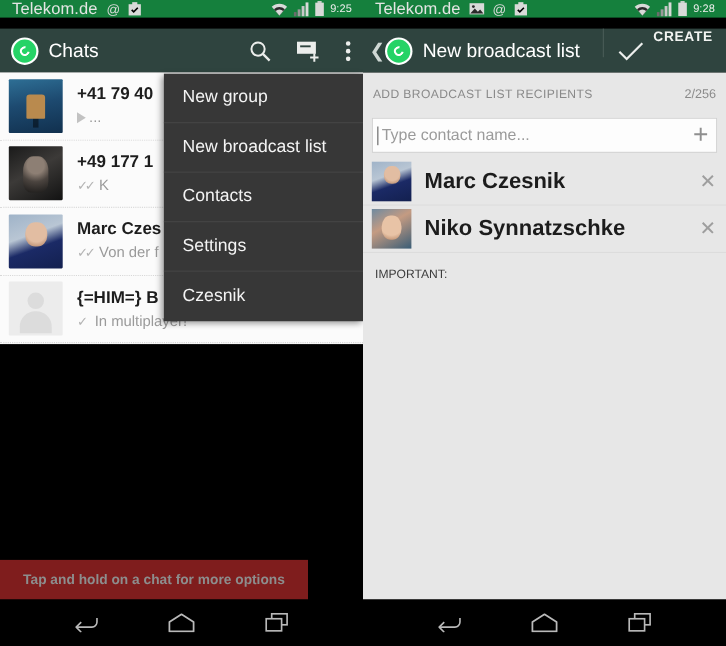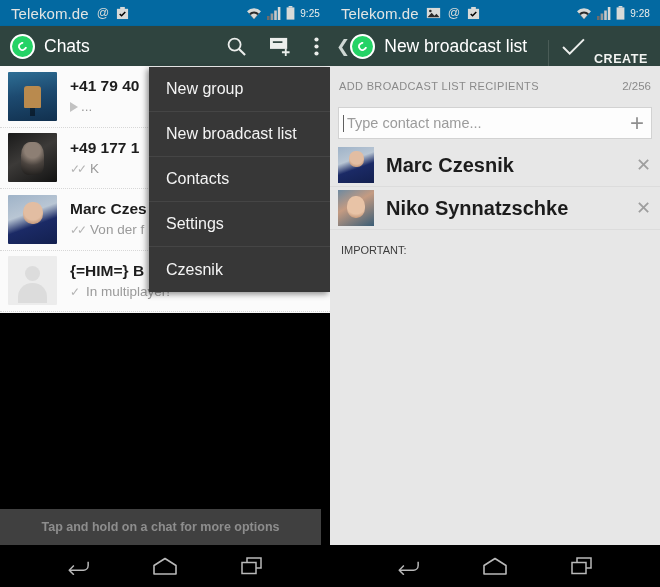--- a/index.html
+++ b/index.html
@@ -11,22 +11,22 @@
   }
   #root { position: relative; width: 660px; height: 587px; background: #000; }
 
   
   .panel { position: absolute; top: 0; width: 330px; height: 587px; overflow: hidden; }
   .panel-left  { left: 0; }
   .panel-right { left: 330px; }
 
   
   .statusbar {
-    position: absolute; top: 0; left: 0; width: 330px; height: 26px;
-    background: #0369a1; color: #d8dad8;
+    position: absolute; top: 0; left: 0; width: 330px; height: 16px;
+    background: #15803d; color: #d8dad8;
     display: flex; align-items: center;
     font-size: 14.5px; letter-spacing: .1px;
   }
   .sb-carrier { margin-left: 11px; font-size: 15px; color: #e3e5e3; }
   .sb-icons { display: flex; align-items: center; gap: 6px; margin-left: 7px; }
   .sb-right { margin-left: auto; display: flex; align-items: center; gap: 5px; padding-right: 10px; }
   .sb-time { font-size: 10px; color: #eceeec; }
   .ico { display: inline-block; line-height: 0; }
 
   
@@ -51,21 +51,21 @@
     background: #25d366;
     display: flex; align-items: center; justify-content: center;
   }
   .wa-logo .handset {
     width: 9px; height: 9px; border: 2px solid #fff; border-radius: 50%;
     border-right-color: transparent; border-top-color: #fff;
     transform: rotate(-35deg);
   }
   .back-chevron { color: #cfd8d4; font-size: 17px; margin-left: 6px; margin-right: -2px; }
 
-  .ab-actions { margin-left: auto; display: flex; align-items: flex-end; height: 100%; }
+  .ab-actions { margin-left: auto; display: flex; align-items: flex-start; height: 100%; }
   .ab-btn {
     height: 100%; display: flex; align-items: center; justify-content: center;
     padding: 0 11px; cursor: pointer;
   }
   .ab-divider { width: 1px; height: 26px; background: #4a5c57; }
   .create-label {
     color: #f2f4f2; font-size: 12.5px; font-weight: bold; letter-spacing: .6px;
     padding-right: 12px; padding-left: 2px;
   }
 
@@ -124,22 +124,22 @@
   .ticks { color: #b4b4b4; font-size: 12px; letter-spacing: -3px; padding-right: 3px; }
   .playtri {
     width: 0; height: 0; border-left: 8px solid #c2c2c2;
     border-top: 5.5px solid transparent; border-bottom: 5.5px solid transparent;
   }
 
   .blackbox {
     position: absolute; left: 0; top: 313px; width: 330px; height: 196px; background: #000;
   }
   .hintbar {
-    position: absolute; left: 0; top: 509px; width: 321px; height: 36px;
-    background: #404040; display: flex; align-items: center; justify-content: center;
+    position: absolute; left: 0; top: 509px; width: 280px; height: 36px;
+    background: #7f1d1d; display: flex; align-items: center; justify-content: center;
   }
   .hinttext { font-size: 12.5px; font-weight: bold; color: #8d8d8d; }
 
   
   .menu {
     position: absolute; left: 149px; top: 67px; width: 181px;
     background: #373737; z-index: 30;
     box-shadow: -2px 2px 6px rgba(0,0,0,.45);
   }
   .menu-item {

